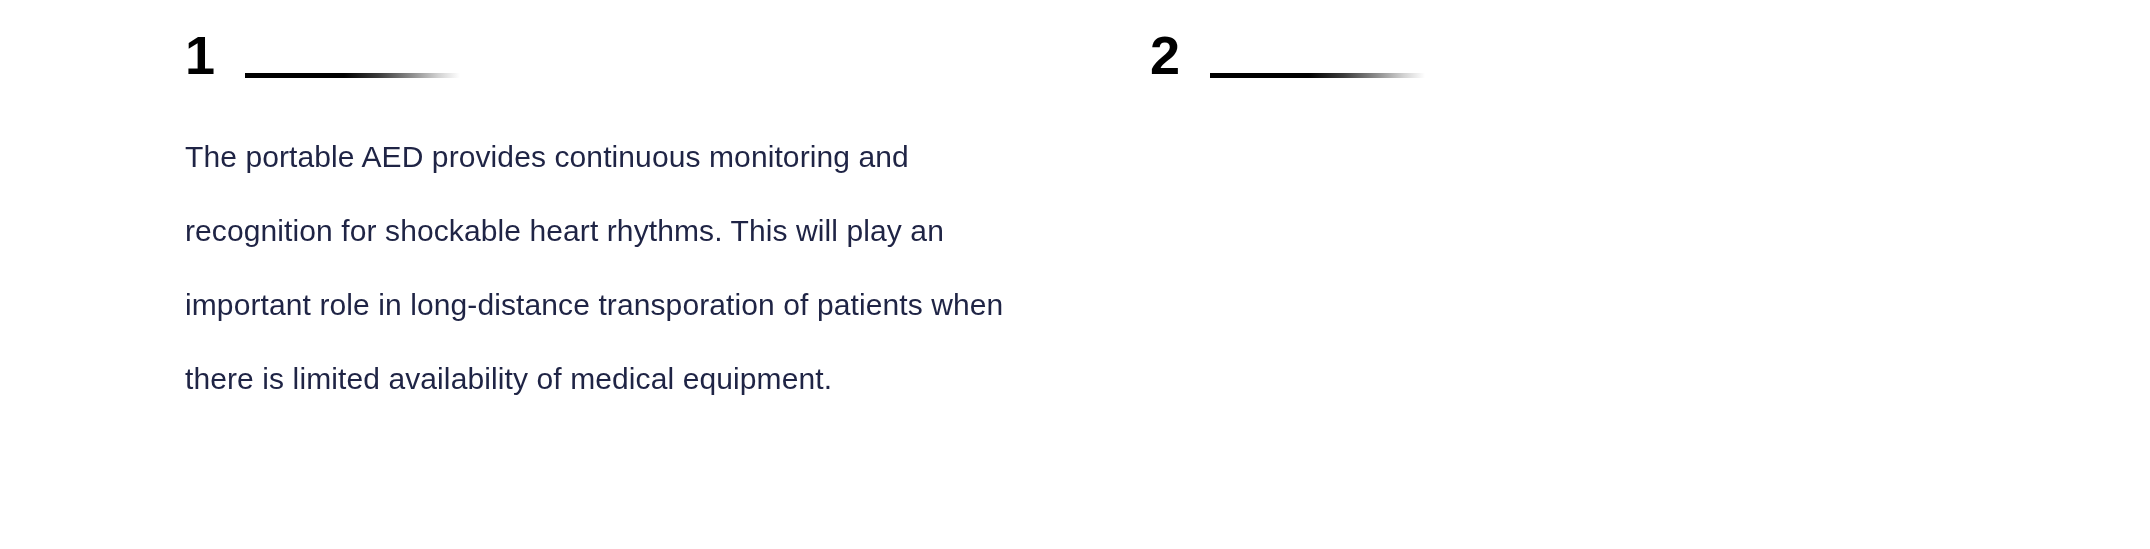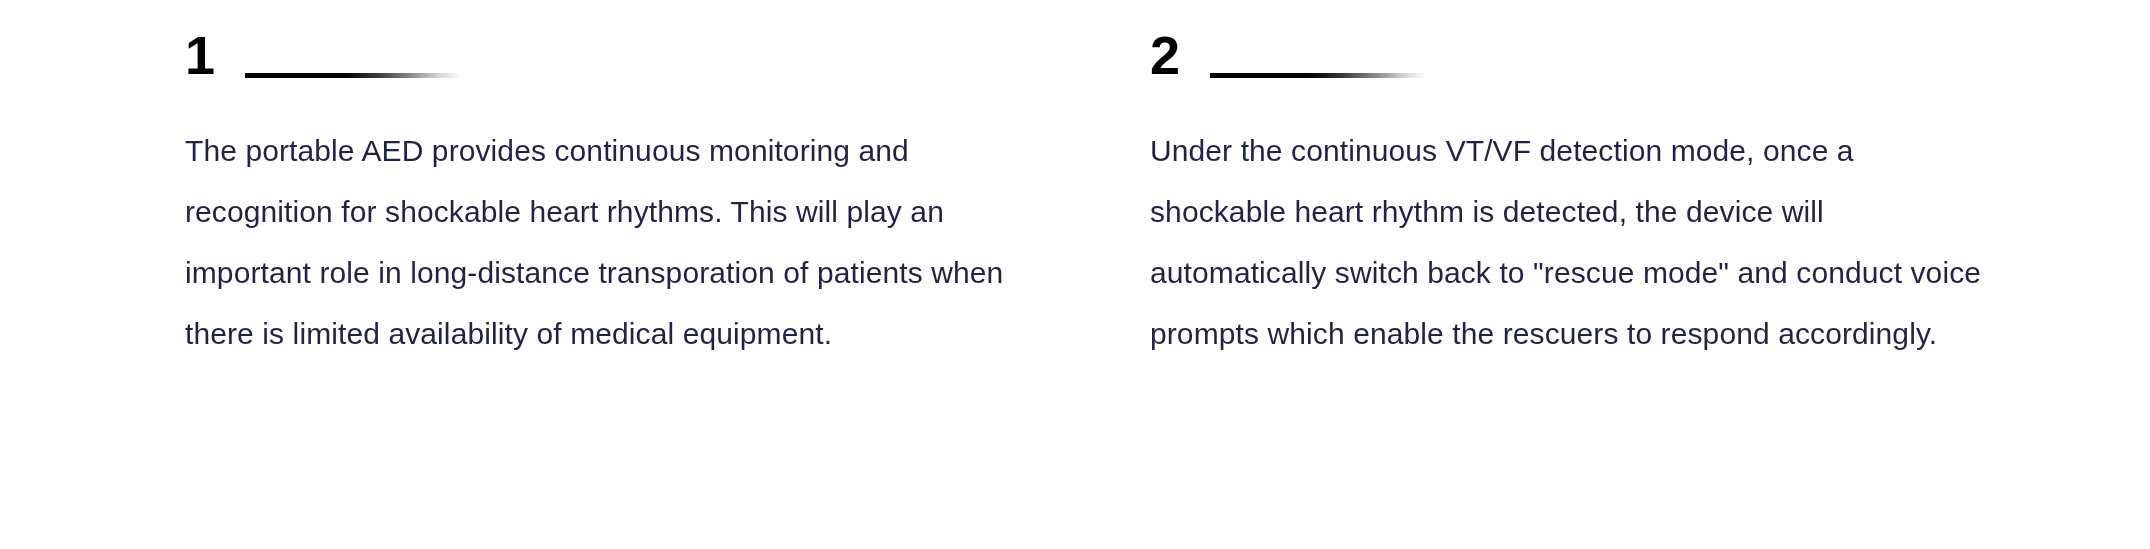--- a/index.html
+++ b/index.html
@@ -73,21 +73,21 @@
                 #3a3a3a 62%,
                 #8f8f8f 78%,
                 #d2d2d2 90%,
                 #ffffff 100%);
   }
 
   .feature-body {
     margin-top: 36px;
     font-family: "Liberation Sans", "DejaVu Sans", sans-serif;
     font-size: 30px;
-    line-height: 61px;
+    line-height: 74px;
     color: #1f2445;
     font-weight: 400;
     letter-spacing: 0.1px;
     max-width: 835px;
   }
 </style>
 </head>
 <body>
 
 <div class="page">
@@ -100,18 +100,17 @@
         <span class="feature-rule"></span>
       </div>
       <p class="feature-body">The portable AED provides continuous monitoring and recognition for shockable heart rhythms. This will play an important role in long-distance transporation of patients when there is limited availability of medical equipment.</p>
     </div>
 
     <div class="feature-col second">
       <div class="feature-head">
         <span class="feature-number">2</span>
         <span class="feature-rule"></span>
       </div>
-      <p class="feature-body">Under the continuous VT/VF detection mode, once a shockable heart rhythm is detected, the device will automatically switch back to "rescue mode" and conduct voice prompts which enable the rescuers to respond accordingly.</p>
     </div>
 
   </div>
 
 </div>
 
 </body></html>

